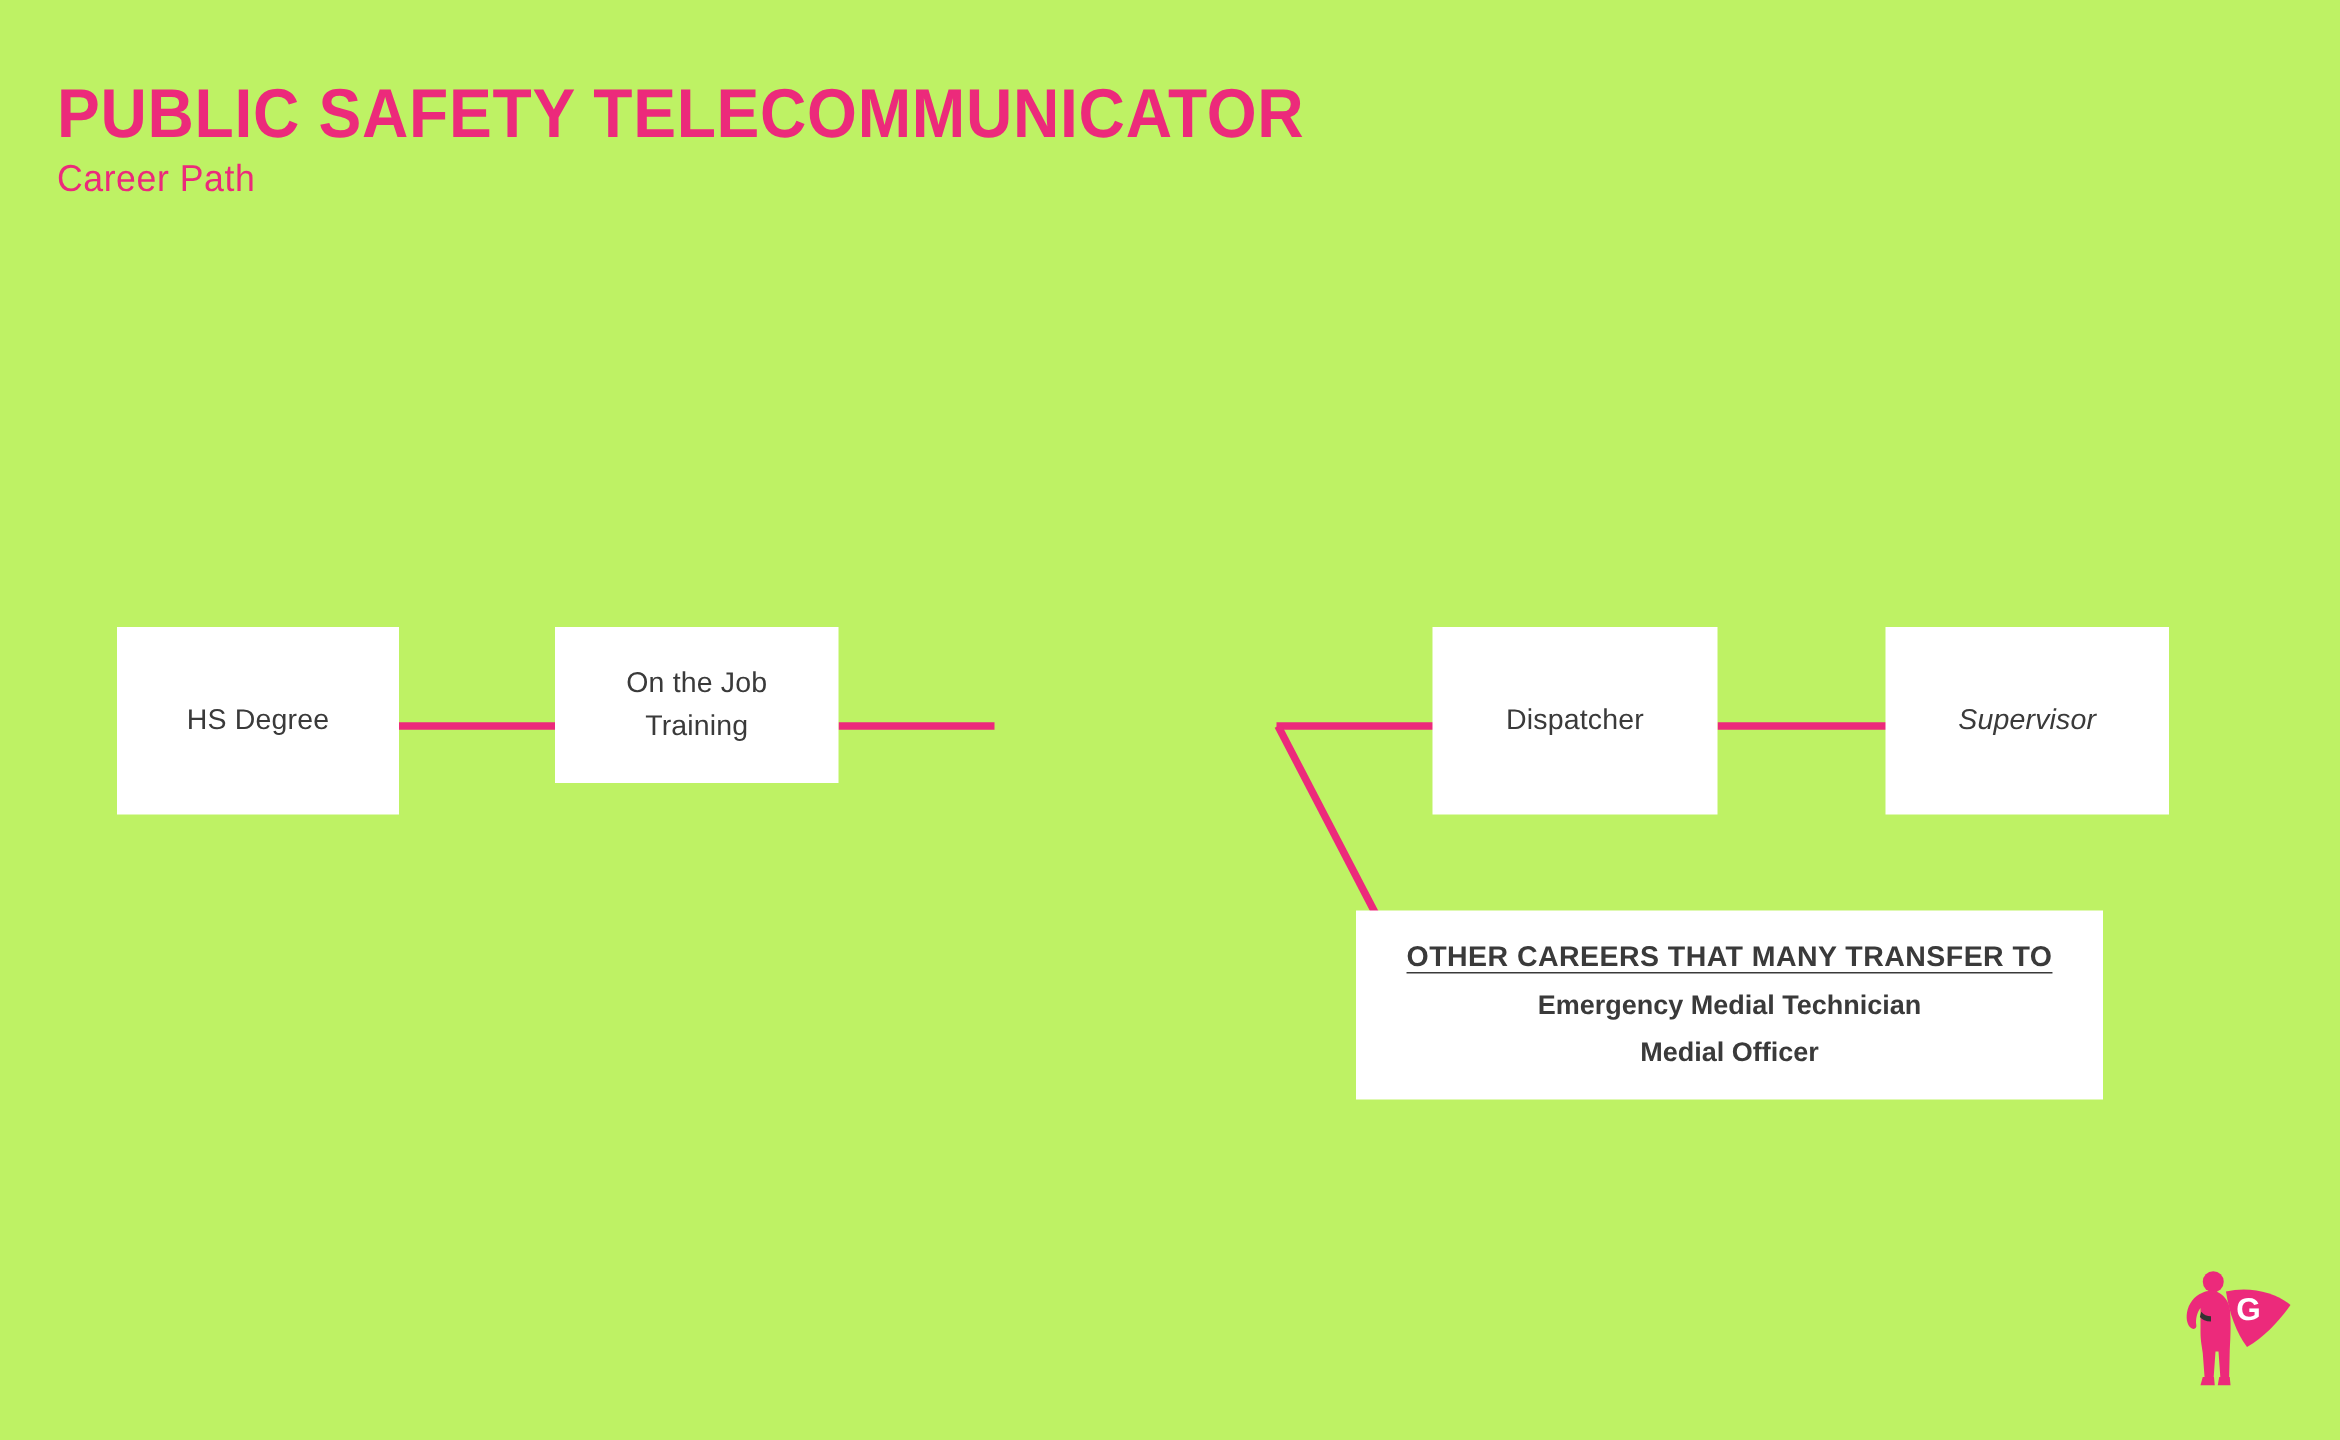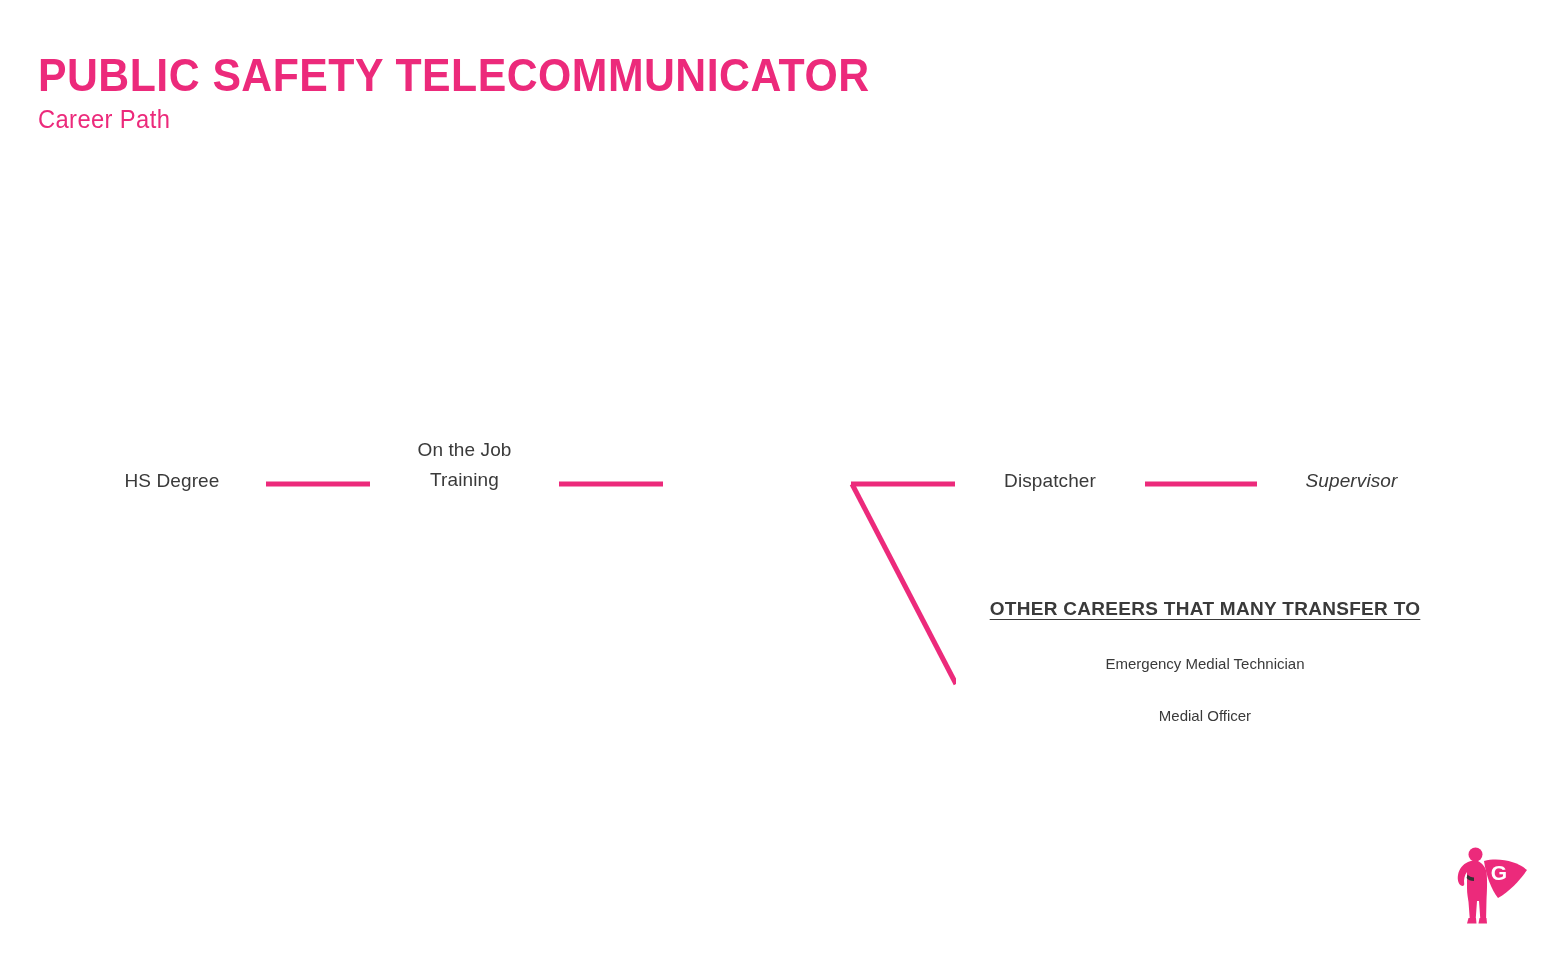--- a/index.html
+++ b/index.html
@@ -6,21 +6,21 @@
   html, body {
     margin: 0;
     padding: 0;
     background: #333333;
   }
 
   #canvas {
     position: relative;
     width: 1560px;
     height: 960px;
-    background: #ffffff;
+    background: #bef264;
     overflow: hidden;
     font-family: "Liberation Sans", "DejaVu Sans", sans-serif;
     -webkit-font-smoothing: antialiased;
   }
 
   
   #header {
     position: absolute;
     left: 38px;
     top: 52px;
@@ -89,53 +89,52 @@
     font-size: 19px;
     font-weight: 400;
     line-height: 1.55;
     letter-spacing: 0.1px;
     white-space: pre-line;
     padding: 0 2px;
   }
 
   
   #node-hs-degree      { left: 78px;  top: 418px; width: 188px; height: 125px; }
-  #node-ojt            { left: 370px; top: 418px; width: 189px; height: 93px; }
+  #node-ojt            { left: 370px; top: 418px; width: 189px; height: 104px; }
   #node-pst            { left: 662px; top: 418px; width: 189px; height: 125px; }
   #node-dispatcher     { left: 955px; top: 418px; width: 190px; height: 125px; text-align: right; }
   #node-supervisor     { left: 1257px;top: 418px; width: 189px; height: 125px; font-style: italic; }
 
   #node-other-careers {
-    left: 956px;
+    left: 904px;
     top: 607px;
     width: 498px;
-    height: 108px;
+    height: 126px;
     flex-direction: column;
     justify-content: center;
     align-items: center;
-    gap: 26px;
   }
 
   .other-heading {
     color: #3A3A3A;
     font-family: "Liberation Sans Narrow", "Liberation Sans", "DejaVu Sans", sans-serif;
     font-size: 19px;
     font-weight: 600;
     letter-spacing: 0.3px;
     text-decoration: underline;
     text-underline-offset: 4px;
     line-height: 1.7;
     white-space: nowrap;
   }
 
   .other-item {
     color: #3A3A3A;
     font-family: "Liberation Sans Narrow", "Liberation Sans", "DejaVu Sans", sans-serif;
-    font-size: 15px;
-    font-weight: 400;
+    font-size: 18px;
+    font-weight: 700;
     line-height: 1.72;
     white-space: nowrap;
   }
 
   
   #brand-logo {
     position: absolute;
     left: 1448px;
     top: 844px;
     width: 84px;

